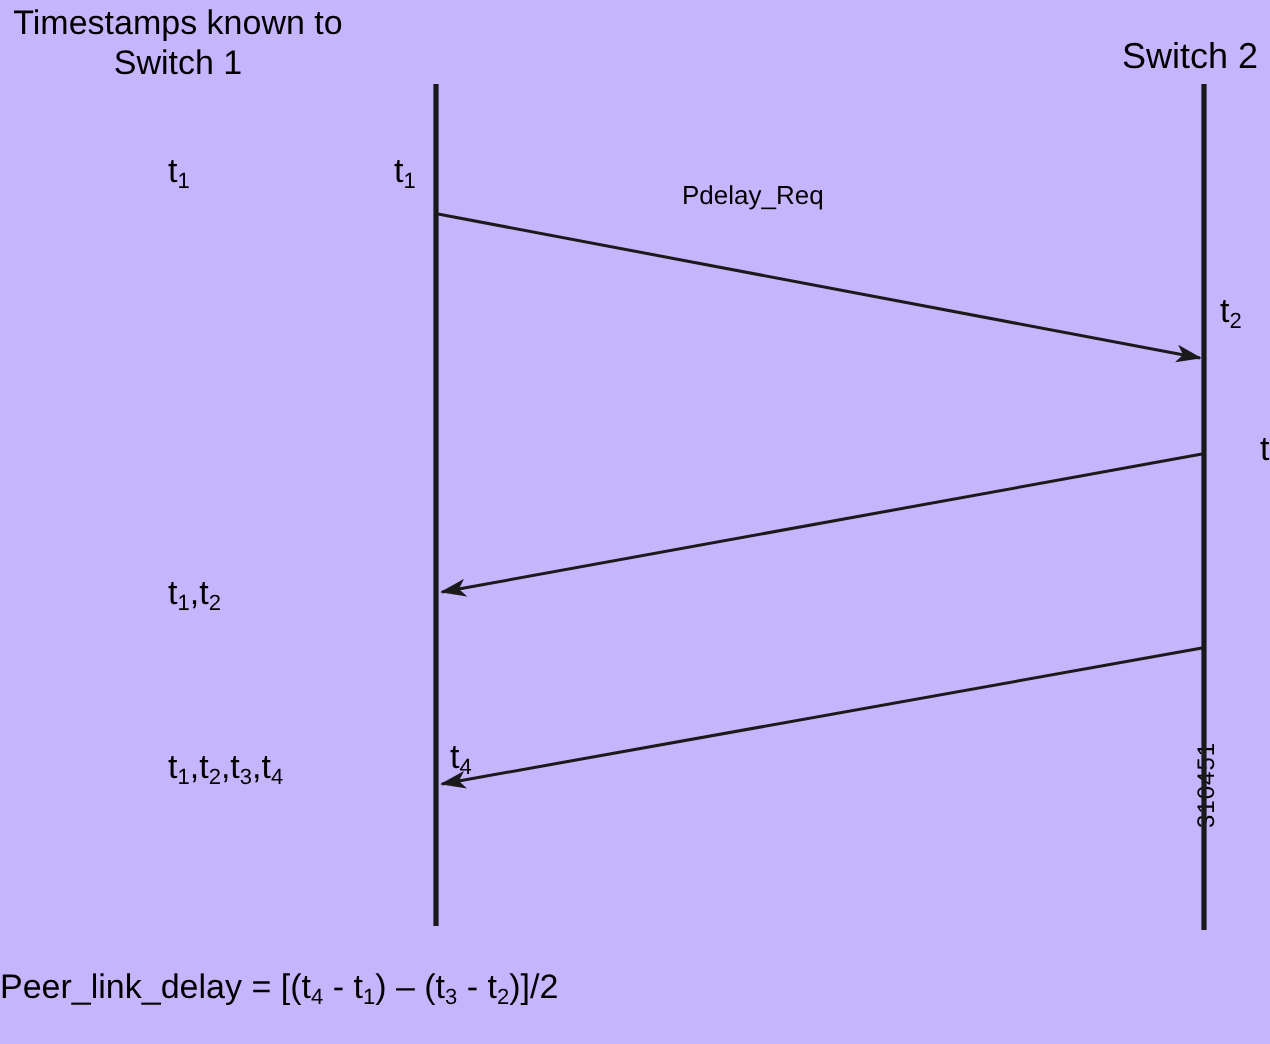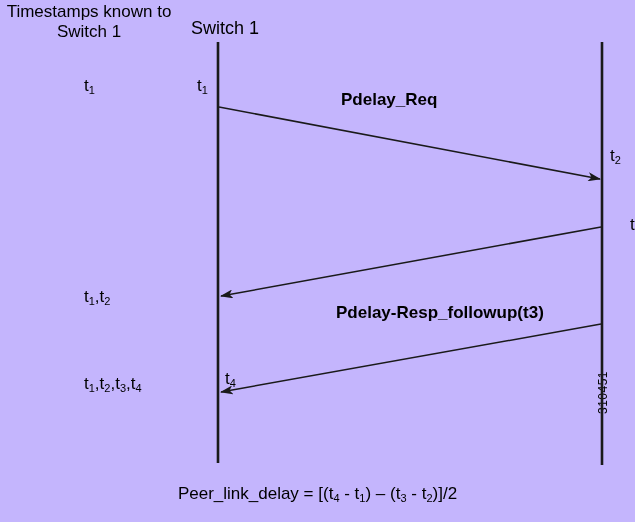--- a/index.html
+++ b/index.html
@@ -44,28 +44,27 @@
   .ts {
     font-size: 17px;
   }
   .ts sub {
     font-size: 11px;
     vertical-align: baseline;
     position: relative;
     bottom: -3px;
   }
   .msg-label {
-    font-size: 17px;
-    font-weight: bold;
+    font-size: 13px;
   }
   .formula {
     left: 0px;
     top: 484px;
     width: 635px;
-    text-align: center;
+    text-align: left;
     font-size: 17px;
   }
   .formula sub {
     font-size: 11px;
     vertical-align: baseline;
     position: relative;
     bottom: -3px;
   }
   .figno {
     left: 596px;
@@ -83,35 +82,34 @@
     height: 522px;
     overflow: visible;
   }
 </style>
 </head>
 <body>
 
 <div id="diagram-root">
 
   <div class="abs hdr-left">Timestamps known to Switch 1</div>
-  <div class="abs hdr-sw1">Switch 1</div>
+  <div class="abs hdr-sw2">Switch 2</div>
 
   <div class="abs ts" style="left:84px; top:76px;"><span>t</span><sub>1</sub></div>
 
   <div class="abs ts" style="left:84px; top:275px;margin-top:12px;"><span>t</span><sub>1</sub><span>,t</span><sub>2</sub></div>
 
   <div class="abs ts" style="left:84px; top:374px;"><span>t</span><sub>1</sub><span>,t</span><sub>2</sub><span>,t</span><sub>3</sub><span>,t</span><sub>4</sub></div>
 
   <div class="abs ts" style="left:197px; top:76px;"><span>t</span><sub>1</sub></div>
   <div class="abs ts" style="left:610px; top:146px;text-align:center;"><span>t</span><sub>2</sub></div>
   <div class="abs ts" style="left:630px; top:215px;text-align:center;"><span>t</span><sub>3</sub></div>
   <div class="abs ts" style="left:197px; top:369px;margin-left:28px;"><span>t</span><sub>4</sub></div>
 
   <div class="abs msg-label" style="left:341px; top:90px;">Pdelay_Req</div>
-  <div class="abs msg-label" style="left:336px; top:303px;">Pdelay-Resp_followup(t3)</div>
 
   <div class="abs figno">310451</div>
 
   <div class="abs formula"><span>Peer_link_delay</span><span> </span><span>=</span><span> </span><span>[(t</span><sub>4</sub><span> - t</span><sub>1</sub><span>) – (t</span><sub>3</sub><span> - t</span><sub>2</sub><span>)]/2</span></div>
 
   <svg class="lines" viewBox="0 0 635 522">
     <defs>
       <marker id="arrowR" markerWidth="13" markerHeight="9" refX="12" refY="4.5" orient="auto" markerUnits="userSpaceOnUse">
         <path d="M0,0 L13,4.5 L0,9 L3.4,4.5 Z" fill="#1a1a1a"></path>
       </marker>

